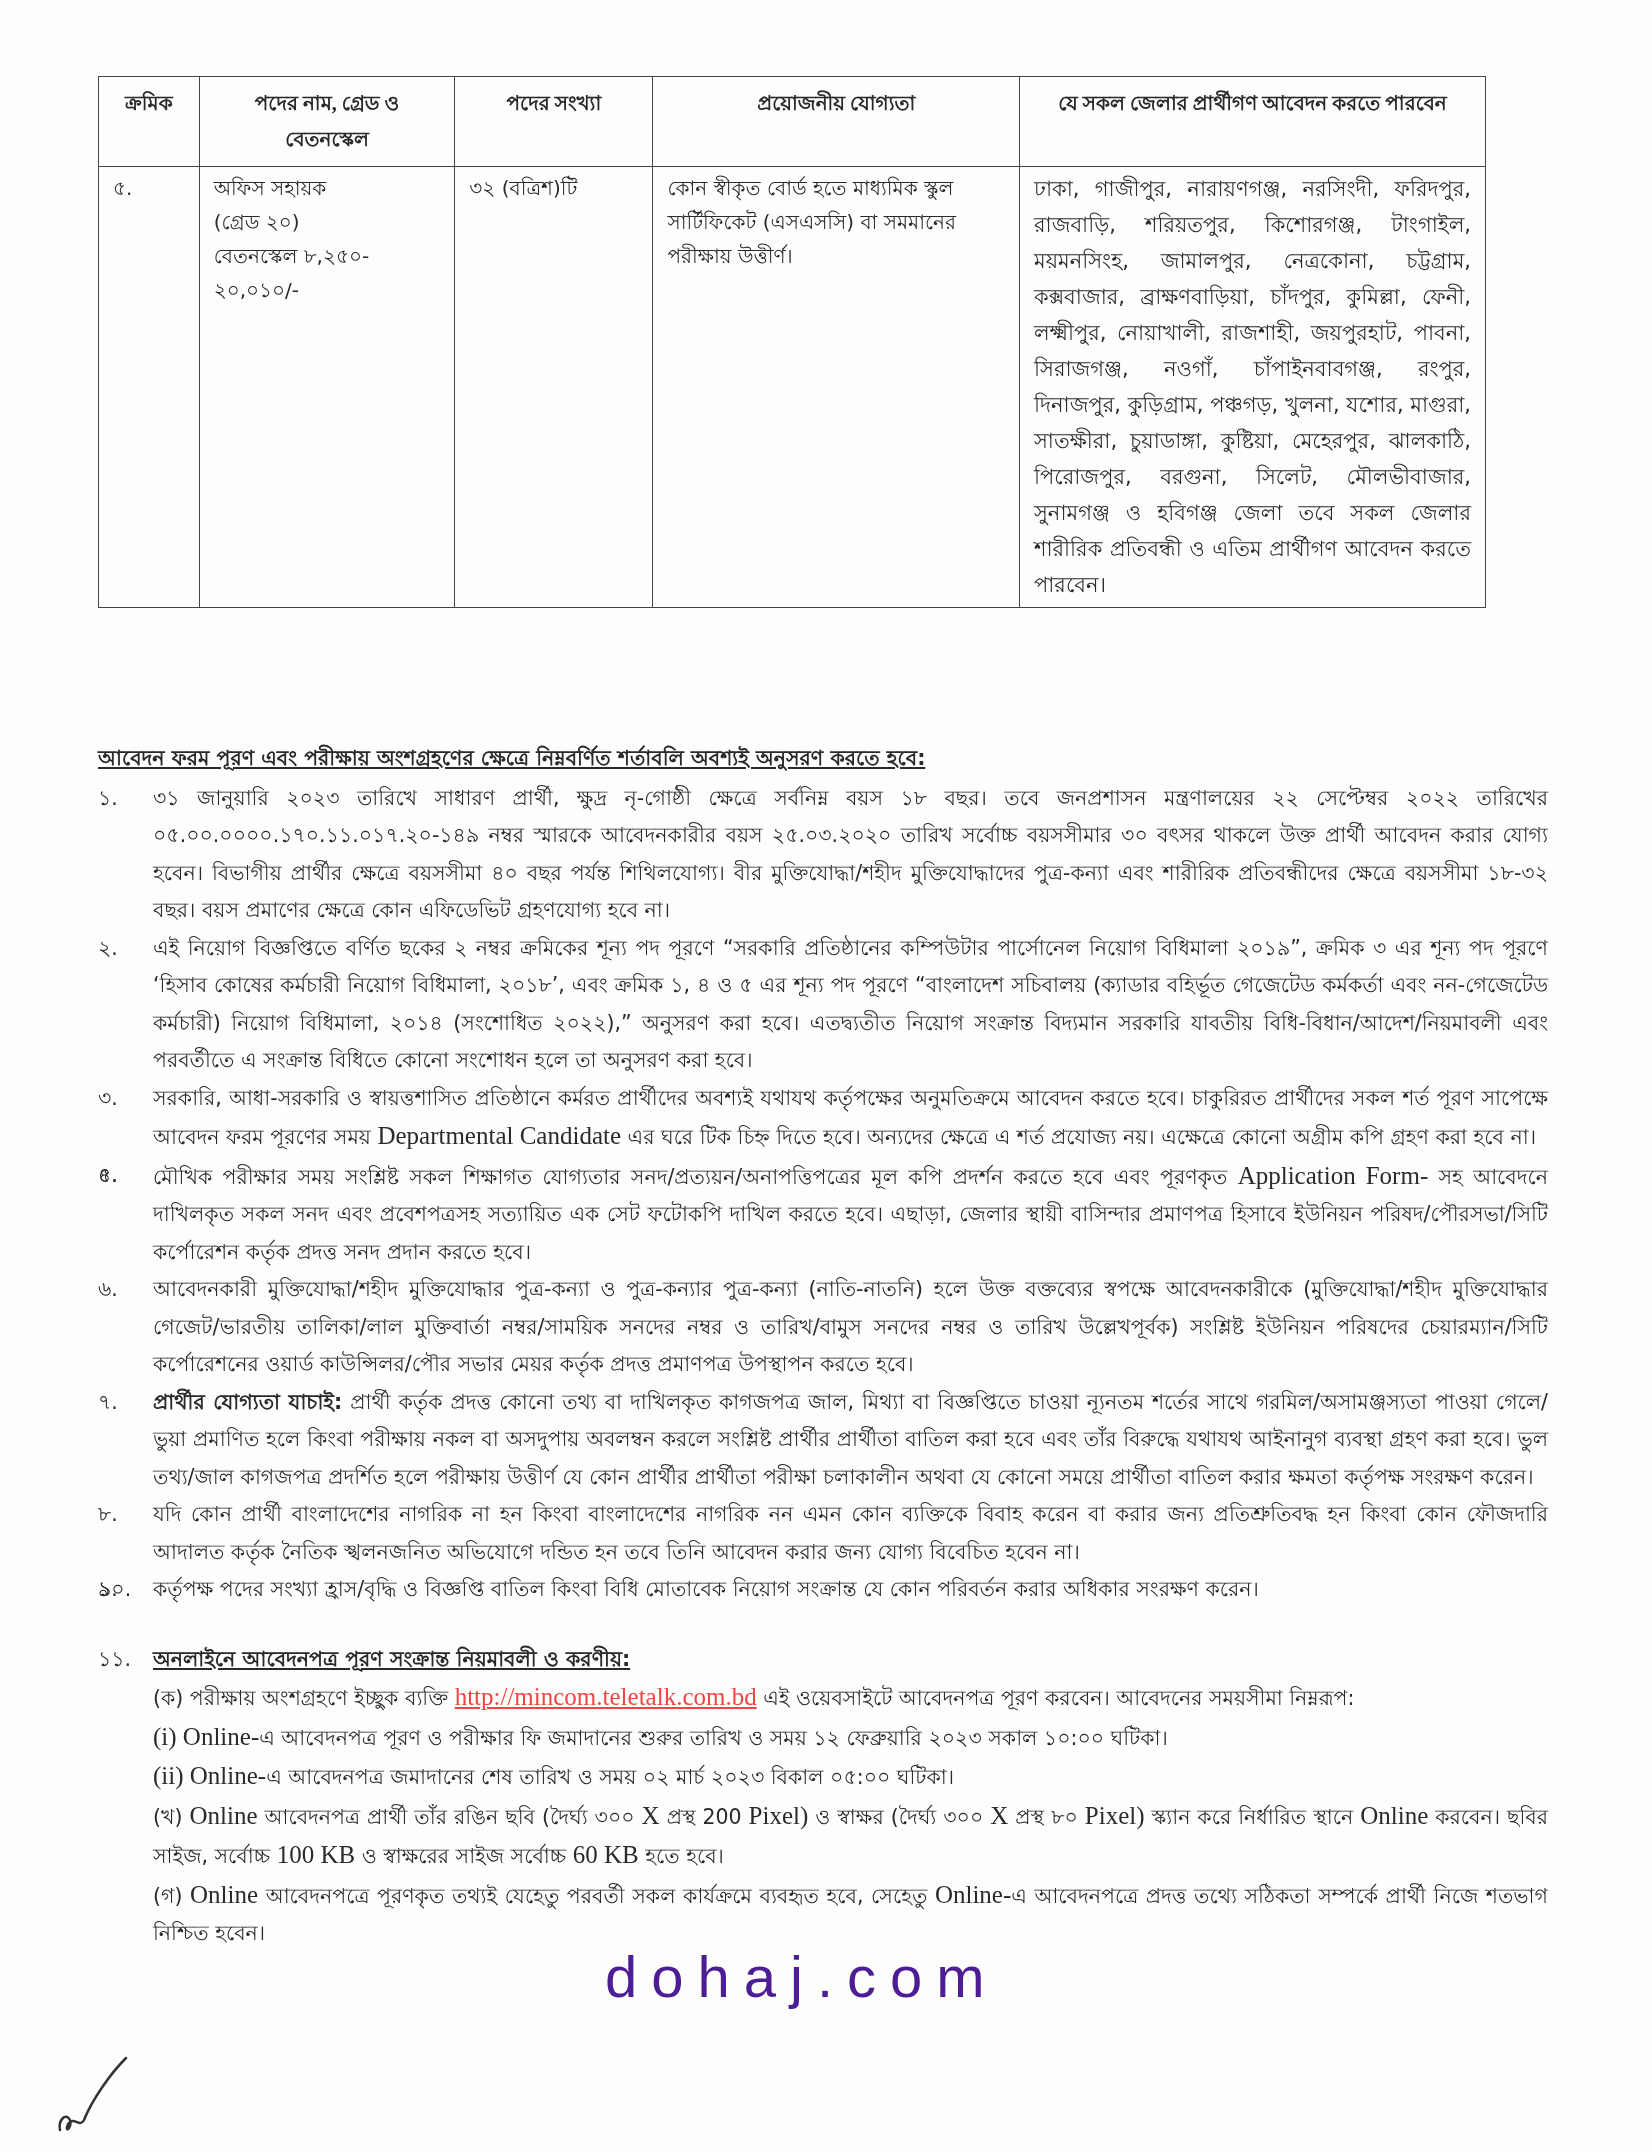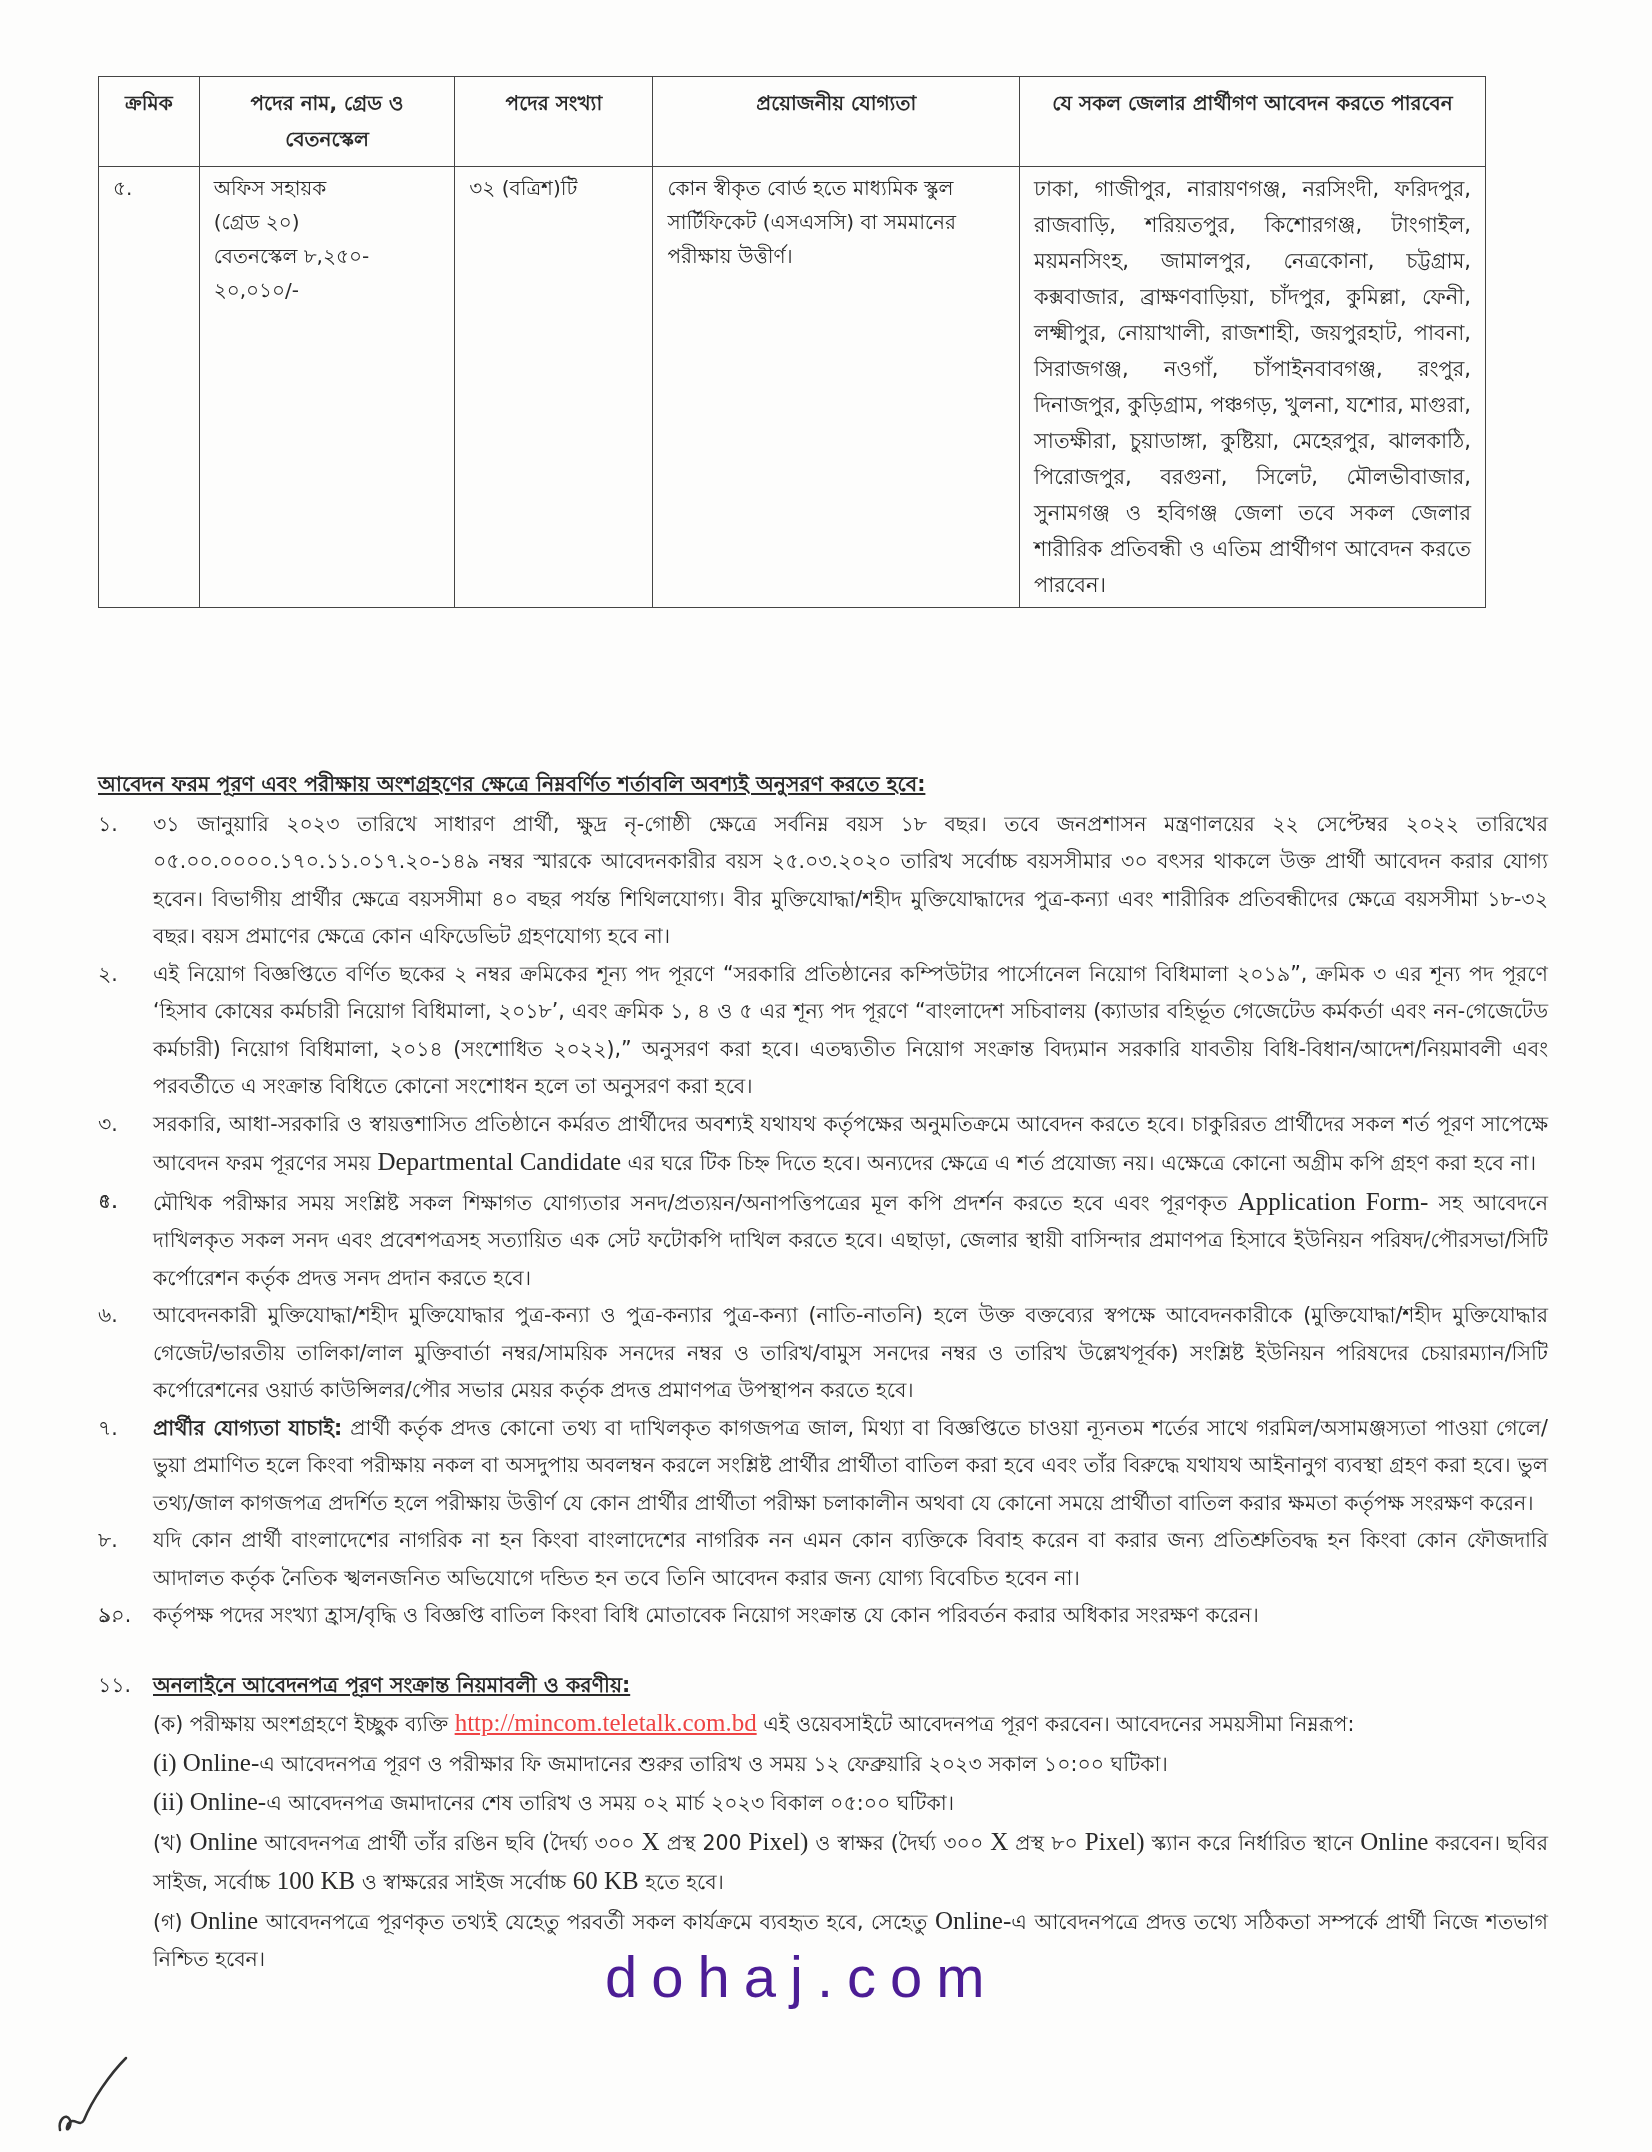--- a/index.html
+++ b/index.html
@@ -10,33 +10,33 @@
   .page { position: absolute; left: 0; top: 0; width: 1652px; height: 2152px; }
 
   table.posts {
     position: absolute; left: 98px; top: 76px; width: 1388px;
     border-collapse: collapse; font-size: 20px; line-height: 34px;
   }
   table.posts td, table.posts th {
     border: 1.5px solid #444; vertical-align: top; padding: 4px 14px;
     font-weight: normal;
   }
-  table.posts th { text-align: center; font-weight: bold; line-height: 36px; padding-top: 8px; padding-bottom: 9px; }
+  table.posts th { text-align: center; font-weight: bold; line-height: 36px; padding-top: 8px; padding-bottom: 9px; font-family: Liberation Serif, serif; }
   .c1 { width: 72px; }
   .c2 { width: 228px; }
   .c3 { width: 170px; }
   .c4 { width: 340px; }
   .c5 { width: 440px; }
   .sat-en { font-family: "DejaVu Serif", serif; font-size: 28px; line-height: 38px; display:block; }
   .sat-bn { font-size: 20px; display:block; }
   .districts { text-align: justify; line-height: 36px; font-size: 21px; }
 
   .conditions {
     position: absolute; left: 98px; top: 740px; width: 1450px;
-    font-size: 20.5px; line-height: 37.5px; margin-top: 26px;
+    font-size: 20.5px; line-height: 37.5px;
   }
   .cond-title { font-weight: bold; text-decoration: underline; margin-bottom: 2px; }
   ol.cond-list { list-style: none; margin: 0; padding: 0; }
   ol.cond-list li { position: relative; padding-left: 55px; text-align: justify; margin: 0; }
   .num { position: absolute; left: 0; top: 0; }
   .bold-lead { font-weight: bold; }
   .sub-title { text-decoration: underline; font-weight: bold; }
   .sub-line { display: block; }
   .en { font-family: "Liberation Serif", serif; font-size: 25px; }
   .link { text-decoration: underline; font-family: "Liberation Serif", serif; font-size: 25px; color:#ef4444; }

